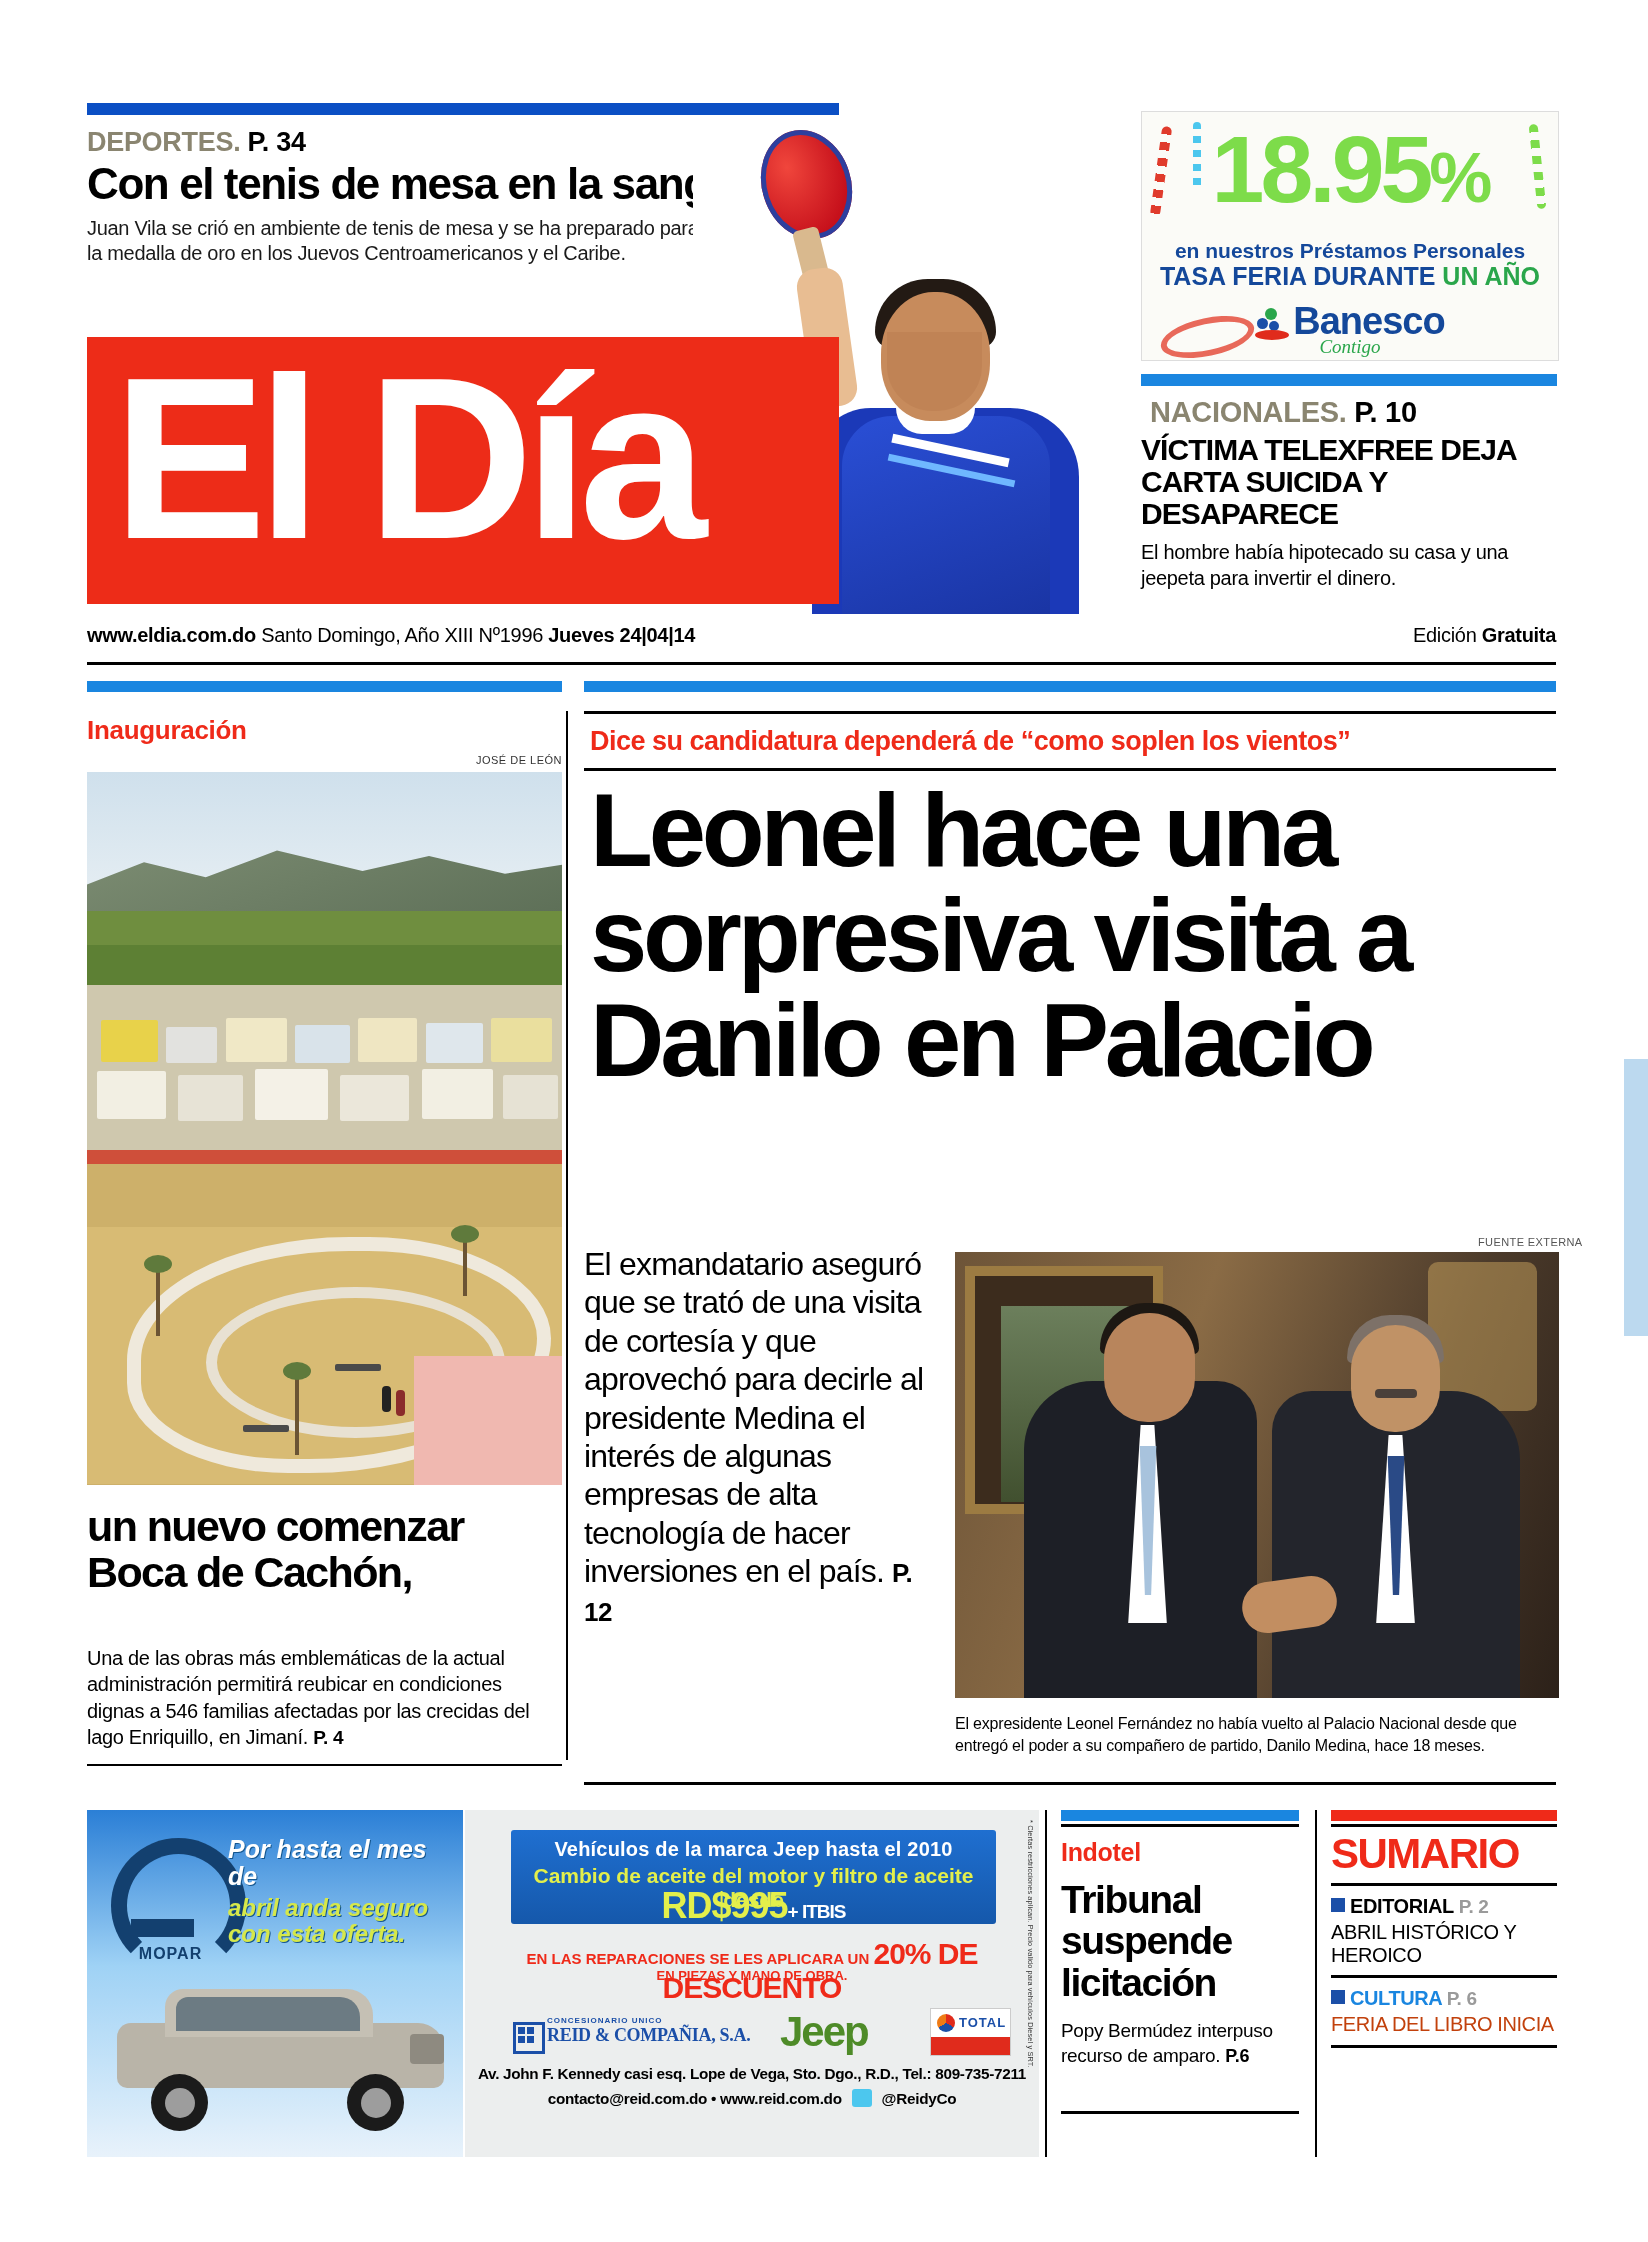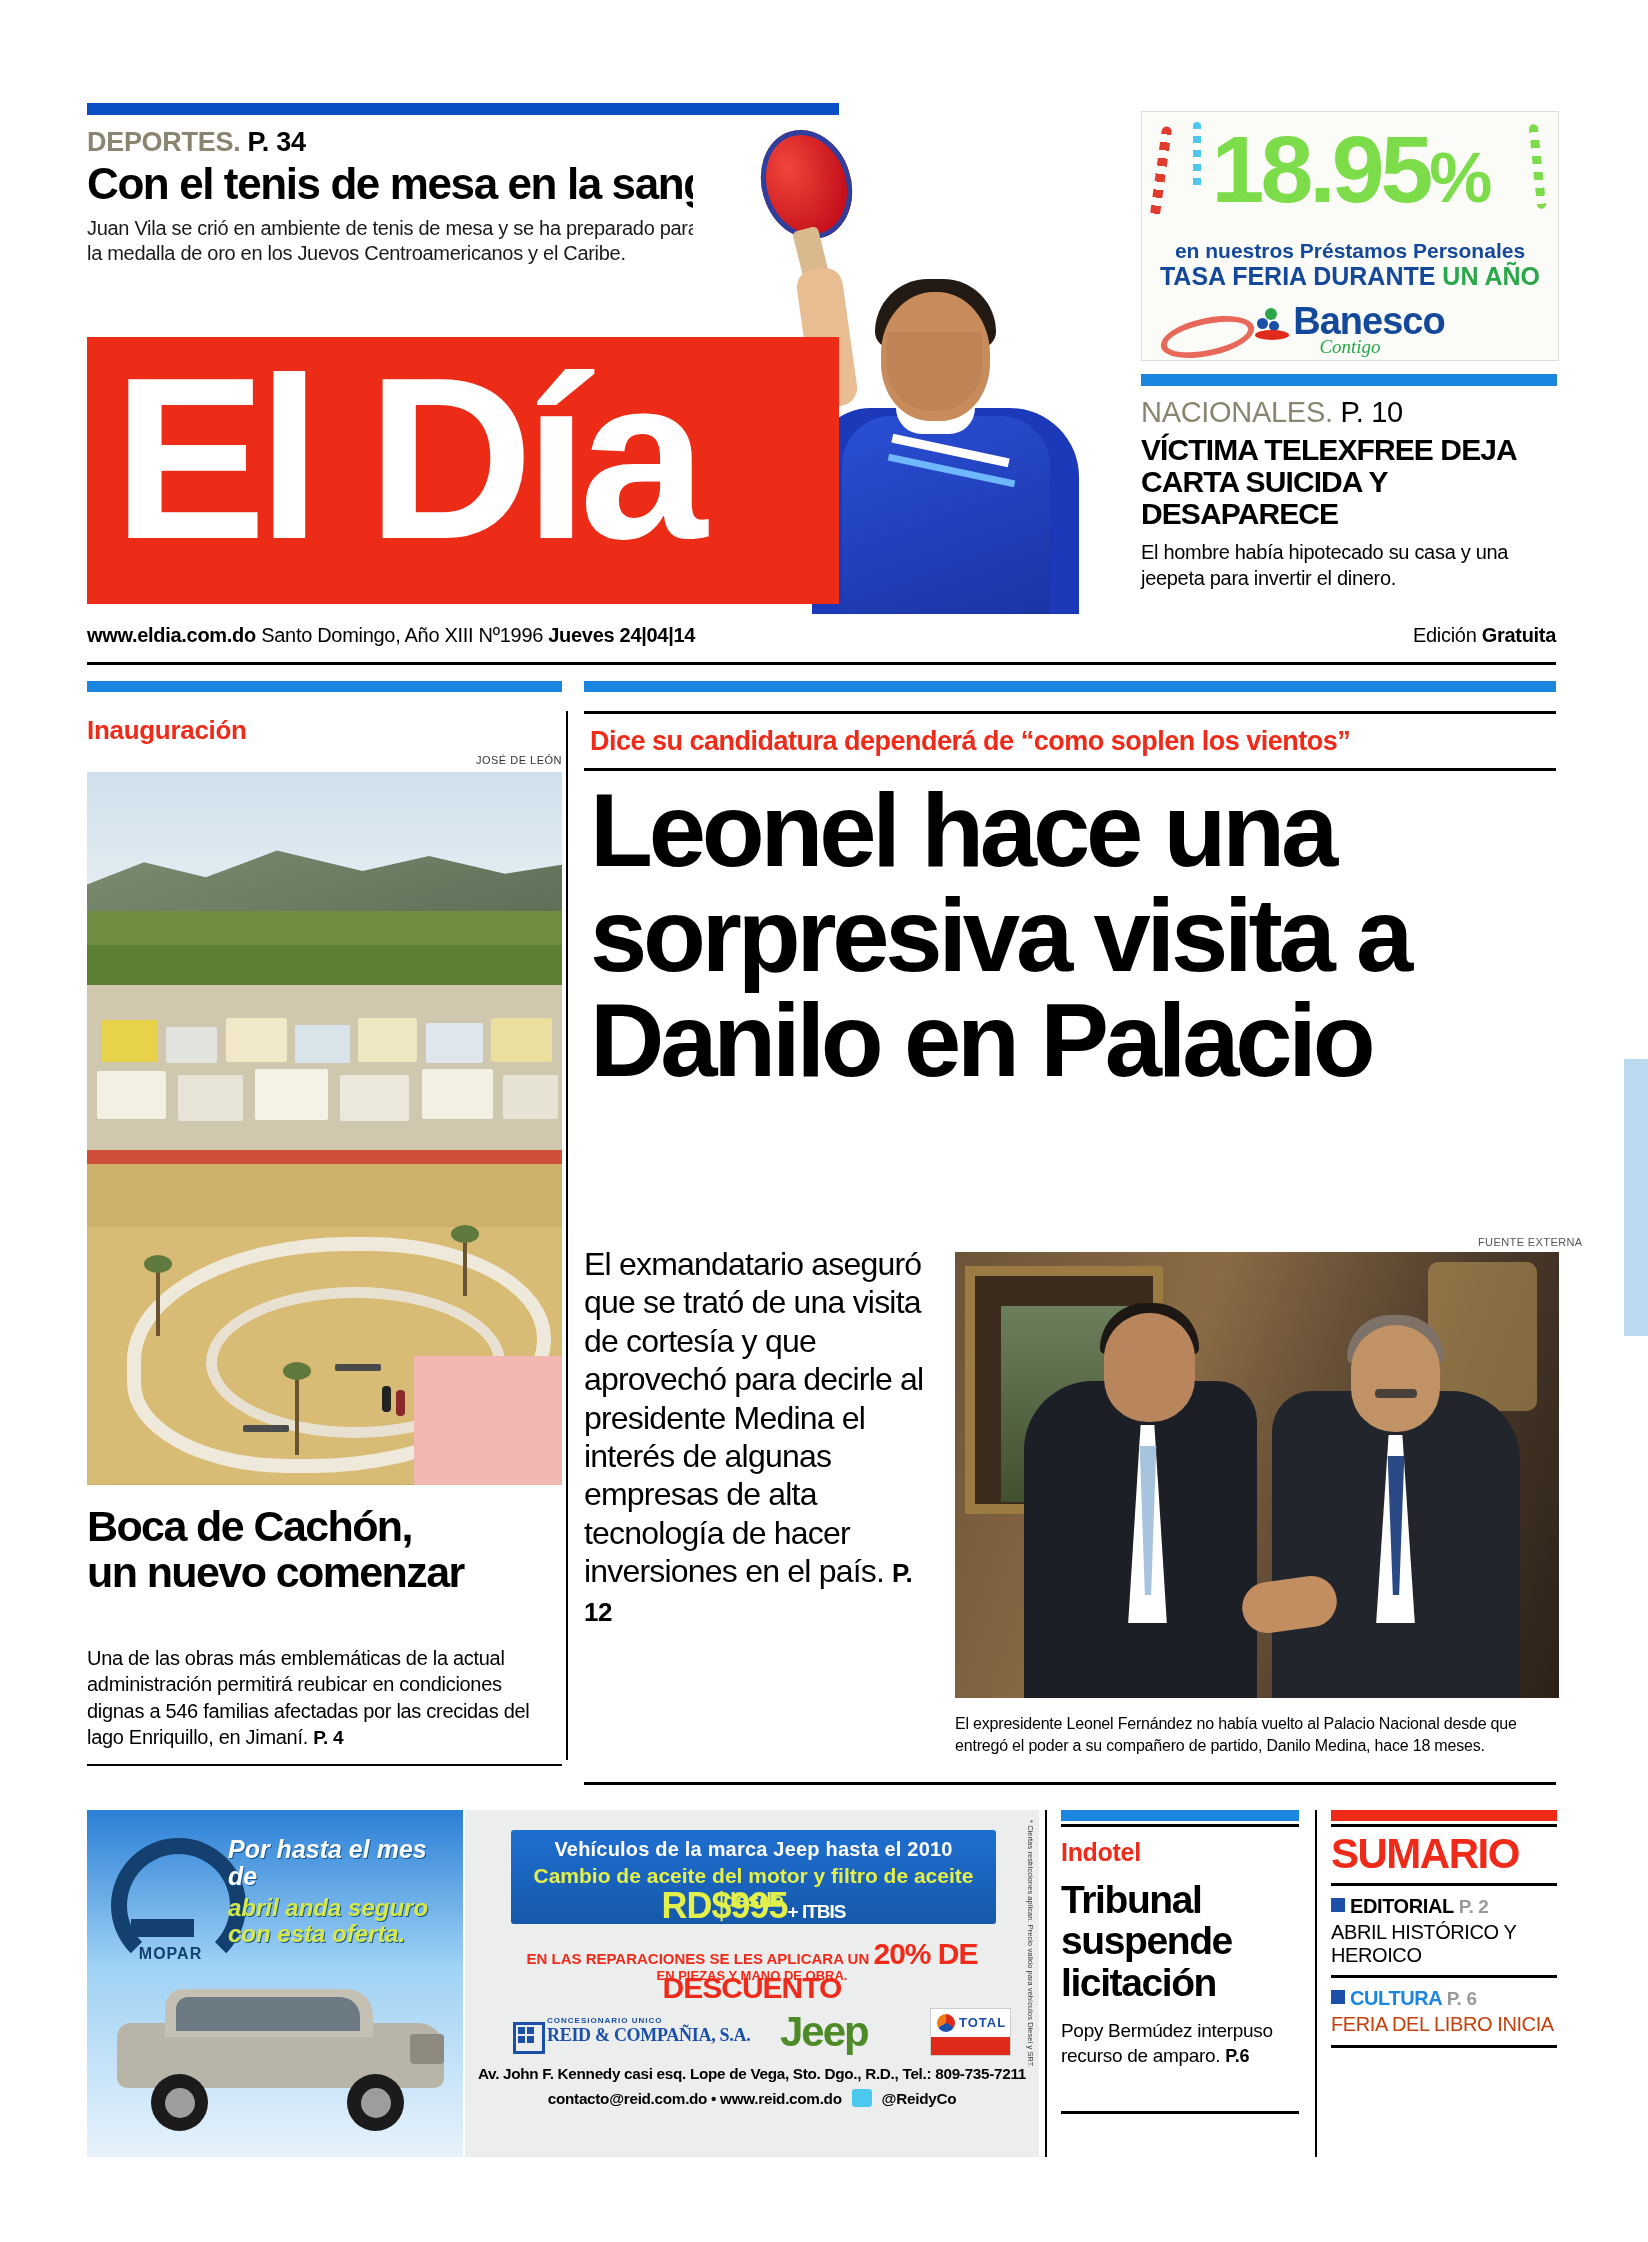--- a/index.html
+++ b/index.html
@@ -60,21 +60,21 @@
   .bn-mark-d2{position:absolute;left:2px;top:10px;width:11px;height:11px;border-radius:50%;background:#1b4fa8;}
   .bn-mark-d3{position:absolute;left:14px;top:13px;width:10px;height:10px;border-radius:50%;background:#1b4fa8;}
   .bn-mark-r{position:absolute;left:0;top:22px;width:34px;height:10px;border-radius:50%;background:#e02b1c;}
   .bn-tag{position:absolute;left:0;top:224px;width:416px;text-align:center;font-size:19px;color:#2aa64b;
       font-family:"Liberation Serif",serif;font-style:italic;}
   .streamer{position:absolute;}
 
   
   #nac{left:1141px;top:374px;width:416px;}
   #nac .bar{height:12px;background:#1a86e0;width:416px;}
-  .nac-kick{font-weight:normal;font-size:29px;margin-top:10px;letter-spacing:-0.3px;}
+  .nac-kick{font-weight:bold;font-size:29px;margin-top:10px;letter-spacing:-0.3px;margin-left:9px;}
   .nac-kick .sec{color:#8a8570;}
   .nac-head{font-weight:bold;font-size:30px;line-height:1.07;letter-spacing:-0.9px;margin-top:5px;}
   .nac-deck{font-size:20px;line-height:1.3;margin-top:9px;letter-spacing:-0.3px;}
 
   
   #infobar{left:87px;top:624px;width:1469px;}
   .ib-line{font-size:20px;letter-spacing:-0.3px;position:relative;height:34px;}
   .ib-url{font-weight:bold;}
   .ib-right{position:absolute;right:0;top:0;font-size:20px;}
   .ib-right b{font-weight:bold;}
@@ -339,22 +339,22 @@
     <div class="lp-can" style="left:196px;top:590px;"></div>
     <div class="lp-tree" style="left:376px;top:465px;height:59px;"></div>
     <div class="lp-can" style="left:364px;top:453px;"></div>
     <div class="lp-person" style="left:295px;top:614px;"></div>
     <div class="lp-person" style="left:309px;top:618px;background:#8a2b2b;"></div>
     <div class="lp-bench" style="left:248px;top:592px;"></div>
     <div class="lp-bench" style="left:156px;top:653px;"></div>
   </div>
 
   <div class="abs" id="lefthead">
+    <div>un nuevo comenzar</div>
     <div>Boca de Cachón,</div>
-    <div>un nuevo comenzar</div>
   </div>
   <div class="abs" id="leftdeck">
     <span>Una de las obras más emblemáticas de la actual administración permitirá reubicar en condiciones dignas a 546 familias afectadas por las crecidas del lago Enriquillo, en Jimaní.</span>
     <span class="pg">P. 4</span>
   </div>
   <div class="abs" id="leftcol-sep"></div>
   <div class="abs" id="leftcol-bottom"></div>
 
   <div class="abs" id="topline"></div>
   <div class="abs" id="overline">Dice su candidatura dependerá de “como soplen los vientos”</div>

